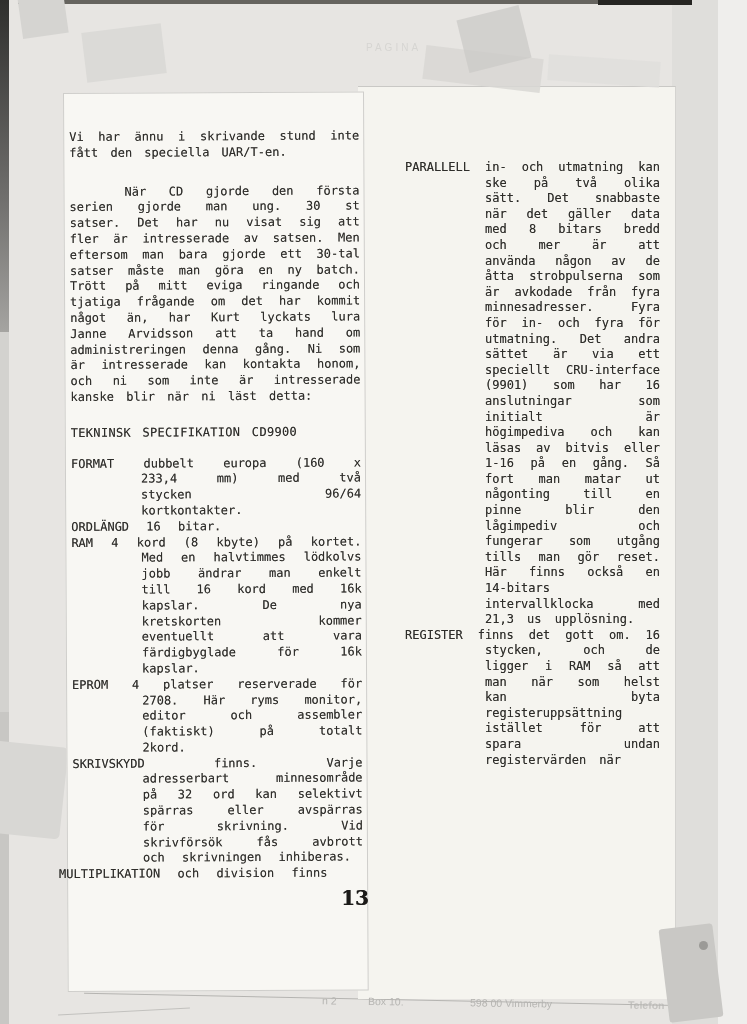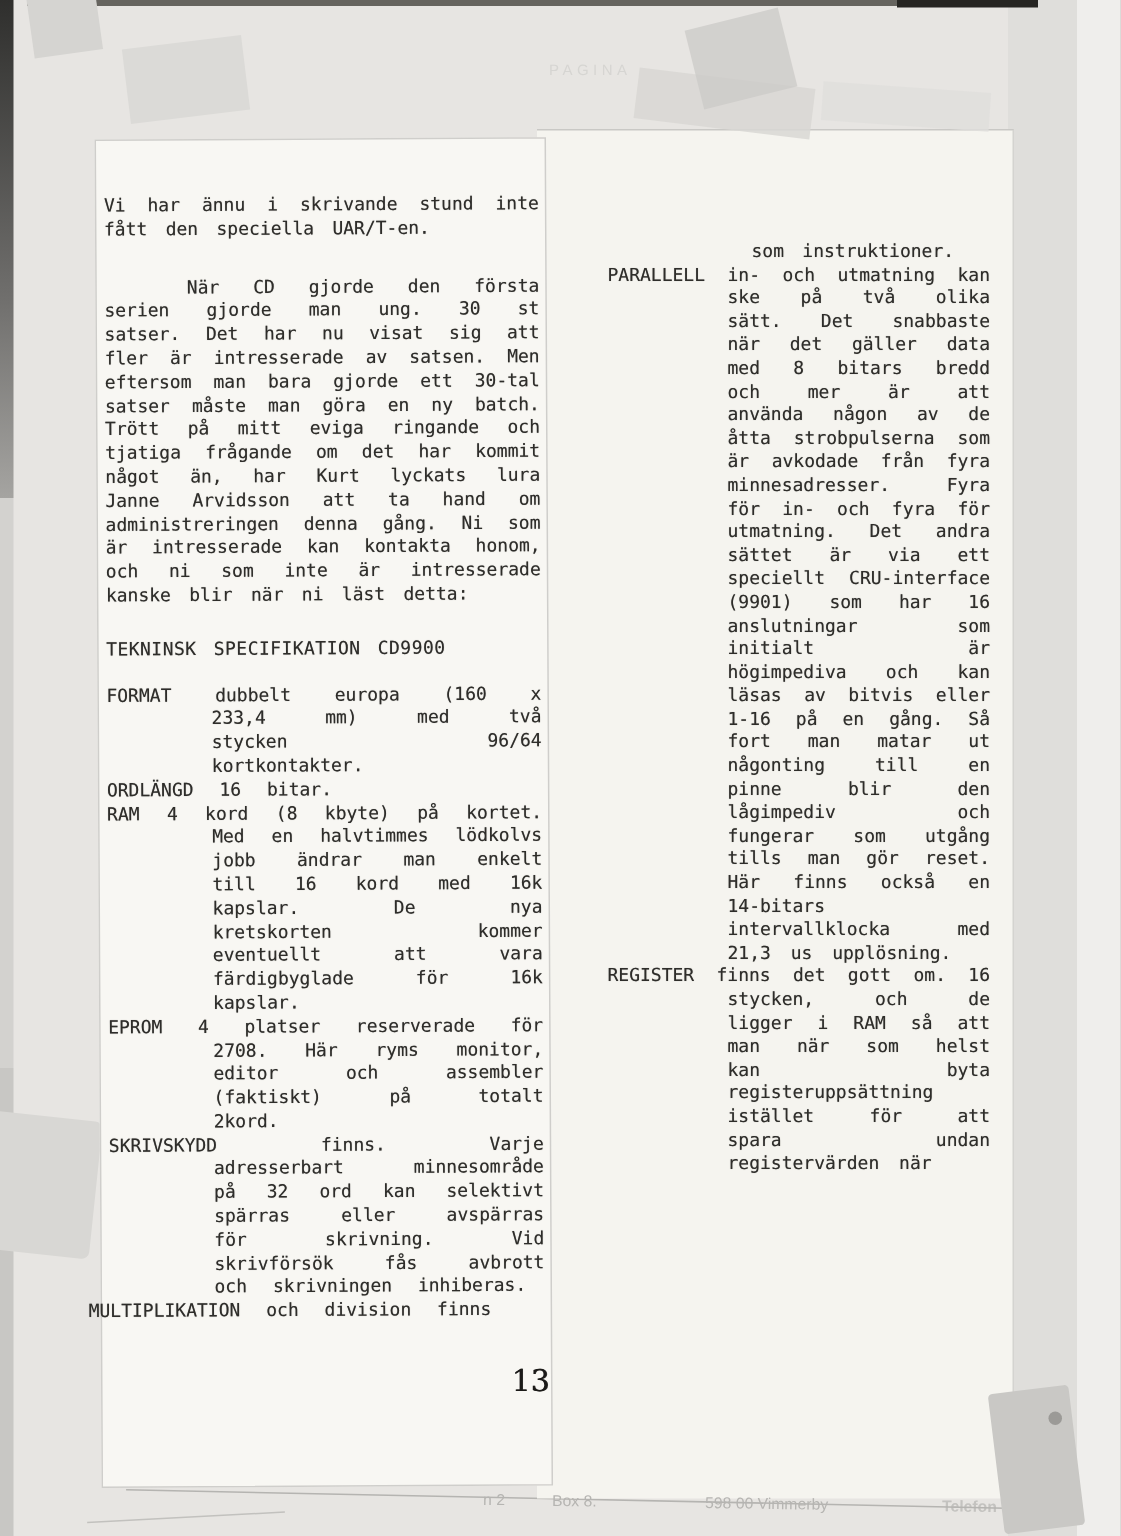--- a/index.html
+++ b/index.html
@@ -47,21 +47,21 @@
   .para.indent{margin-top:23px;text-indent:55px;}
   .heading{margin-top:20px;word-spacing:4px;letter-spacing:.3px;}
   .col-left .spec{padding-left:70px;text-indent:-70px;word-spacing:10px;}
   .col-left .spec.first{margin-top:15px;}
   .col-left .spec.outdent{margin-left:-14px;padding-left:84px;text-indent:-84px;}
   .col-right .spec{padding-left:80px;text-indent:-80px;word-spacing:6px;}
   .cont{padding-left:96px;word-spacing:5px;}
   
   .pagina{left:366px;top:42px;font-family:"Liberation Sans",sans-serif;font-size:10px;
     letter-spacing:3px;color:#d6d5d2;z-index:3;}
-  .pagenum{left:341px;top:908px;font-family:"DejaVu Serif",serif;font-weight:400;
+  .pagenum{left:341px;top:886px;font-family:"DejaVu Serif",serif;font-weight:700;
     font-size:20px;color:#1b1a18;z-index:3;text-shadow:.4px .4px 0 #3a3936;}
   .footer{z-index:2;font-family:"Liberation Sans",sans-serif;font-size:10.5px;
     color:var(--faint);transform:rotate(.8deg);}
   .footer span{position:absolute;top:0;white-space:nowrap;}
   .f1{left:322px;} .f2{left:368px;} .f3{left:470px;} .f4{left:628px;opacity:.7;font-weight:bold;}
   .footer-wrap{left:0;top:995px;width:747px;height:18px;}
 </style>
 </head>
 <body>
 
@@ -73,30 +73,29 @@
   <div class="abs edge-left-mid"></div>
   <div class="abs edge-left-bot"></div>
   <div class="abs edge-top"></div>
   <div class="abs edge-top2"></div>
   <div class="abs tear1"></div>
   <div class="abs tear2"></div>
   <div class="abs blob-bl"></div>
 
   <div class="abs footer-wrap footer">
     <span class="f1">n 2</span>
-    <span class="f2">Box 8.</span>
+    <span class="f2">Box 10.</span>
     <span class="f3">598 00 Vimmerby</span>
     <span class="f4">Telefon</span>
   </div>
   <div class="abs scanline1"></div>
   <div class="abs scanline2"></div>
 
   <div class="abs sheet sheet-right">
     <div class="col col-right">
-      <div class="cont">som instruktioner.</div>
       <div class="spec">PARALLELL in- och utmatning kan ske på två olika sätt. Det snabbaste när det gäller data med 8 bitars bredd och mer är att använda någon av de åtta strobpulserna som är avkodade från fyra minnesadresser. Fyra för in- och fyra för utmatning. Det andra sättet är via ett speciellt CRU-interface (9901) som har 16 anslutningar som initialt är högimpediva och kan läsas av bitvis eller 1-16 på en gång. Så fort man matar ut någonting till en pinne blir den lågimpediv och fungerar som utgång tills man gör reset. Här finns också en 14-bitars intervallklocka med 21,3 us upplösning.</div>
       <div class="spec">REGISTER finns det gott om. 16 stycken, och de ligger i RAM så att man när som helst kan byta registeruppsättning istället för att spara undan registervärden när</div>
     </div>
   </div>
 
   <div class="abs sheet sheet-left">
     <div class="col col-left">
       <p class="para">Vi har ännu i skrivande stund inte fått den speciella UAR/T-en.</p>
       <p class="para indent">När CD gjorde den första serien gjorde man ung. 30 st satser. Det har nu visat sig att fler är intresserade av satsen. Men eftersom man bara gjorde ett 30-tal satser måste man göra en ny batch. Trött på mitt eviga ringande och tjatiga frågande om det har kommit något än, har Kurt lyckats lura Janne Arvidsson att ta hand om administreringen denna gång. Ni som är intresserade kan kontakta honom, och ni som inte är intresserade kanske blir när ni läst detta:</p>
       <div class="heading">TEKNINSK SPECIFIKATION CD9900</div>

